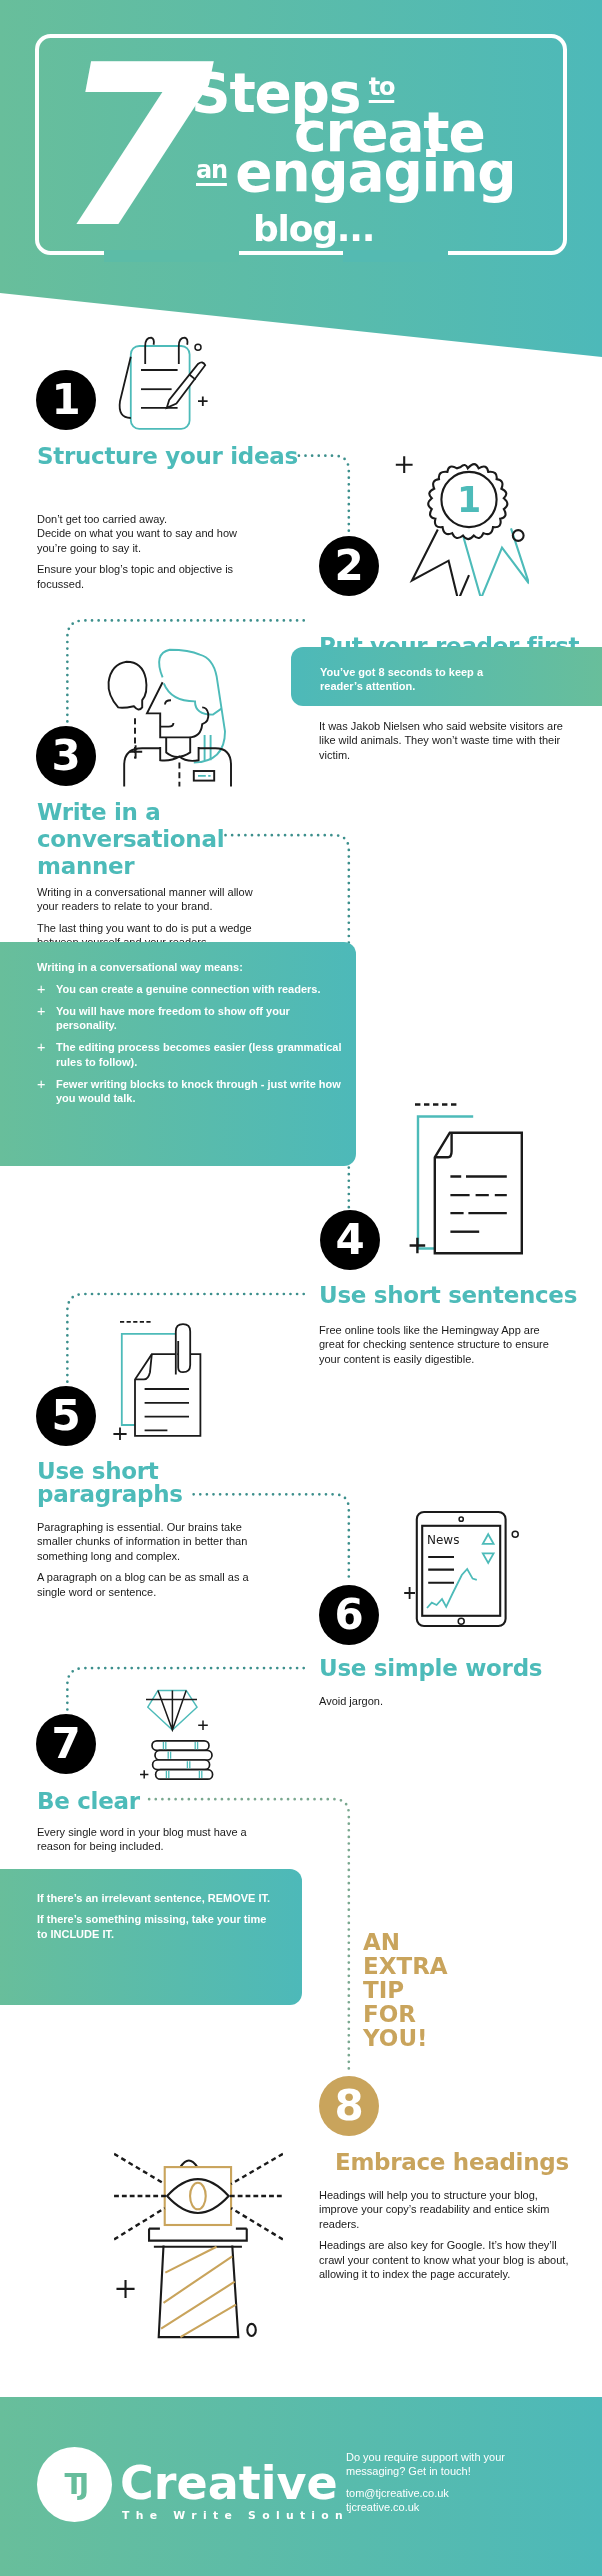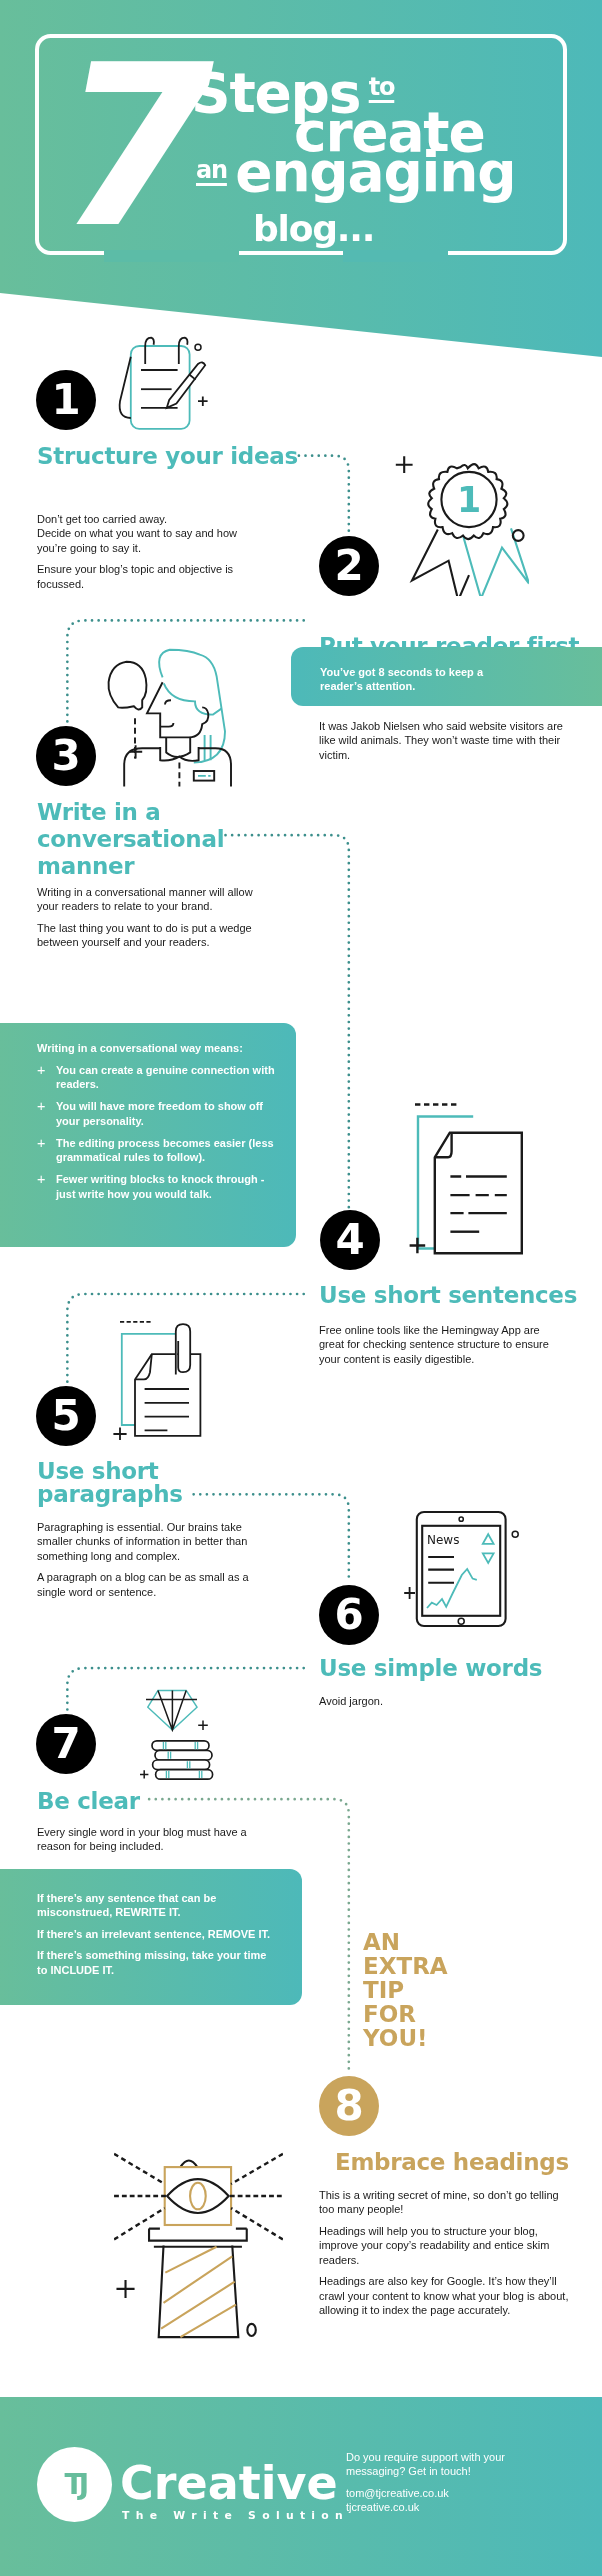--- a/index.html
+++ b/index.html
@@ -133,21 +133,21 @@
   <line x1="124" y1="192" x2="124" y2="232" stroke="#1a1a1a" stroke-width="3.2" stroke-dasharray="10 6"></line>
   <rect x="148" y="206" width="34" height="16" fill="none" stroke="#1a1a1a" stroke-width="3.2"></rect>
   <path d="M155 214 H168 M172 214 H176" stroke="#4dbbb9" stroke-width="3"></path>
 </svg>
 <div class="abs num" style="left:36px;top:726px;">3</div>
 <div class="abs heading" style="left:37px;top:799px;width:181px;line-height:27px;">Write in a conversational manner</div>
 <div class="abs body" style="left:37px;top:885px;width:223px;">
   <p>Writing in a conversational manner will allow your readers to relate to your brand.</p>
   <p>The last thing you want to do is put a wedge between yourself and your readers.</p>
 </div>
-<div class="abs tbox grad-lr" style="left:0;top:1023px;width:296px;height:224px;padding:18px 12px 0 37px;">
+<div class="abs tbox grad-lr" style="left:0;top:942px;width:356px;height:224px;padding:18px 12px 0 37px;">
   <p>Writing in a conversational way means:</p>
   <ul>
     <li><span class="plus">+</span><span>You can create a genuine connection with readers.</span></li>
     <li><span class="plus">+</span><span>You will have more freedom to show off your personality.</span></li>
     <li><span class="plus">+</span><span>The editing process becomes easier (less grammatical rules to follow).</span></li>
     <li><span class="plus">+</span><span>Fewer writing blocks to knock through - just write how you would talk.</span></li>
   </ul>
 </div>
 
 <svg class="abs" style="left:406px;top:1098px;" width="120" height="163" viewBox="0 0 200 270">
@@ -212,21 +212,20 @@
   <rect x="31" y="136" width="95" height="16" rx="8" fill="#fff" stroke="#1a1a1a" stroke-width="2.8"></rect>
   <path d="M44 90 V102 M48 90 V102 M97 90 V102 M101 90 V102 M52 106 V118 M56 106 V118 M84 122 V134 M88 122 V134 M49 138 V150 M53 138 V150 M104 138 V150 M108 138 V150" stroke="#4dbbb9" stroke-width="2.2"></path>
   <path d="M5 144 H19 M12 137 V151" stroke="#1a1a1a" stroke-width="2.5"></path>
 </svg>
 <div class="abs num" style="left:36px;top:1714px;">7</div>
 <div class="abs heading" style="left:37px;top:1789px;white-space:nowrap;">Be clear</div>
 <div class="abs body" style="left:37px;top:1825px;width:229px;">
   <p>Every single word in your blog must have a reason for being included.</p>
 </div>
 <div class="abs tbox grad-lr" style="left:0;top:1869px;width:302px;height:136px;padding:21.7px 24px 0 37px;">
-  <p>If there’s any sentence that can be misconstrued, REWRITE IT.</p>
   <p>If there’s an irrelevant sentence, REMOVE IT.</p>
   <p>If there’s something missing, take your time to INCLUDE IT.</p>
 </div>
 
 <div id="extra-tip" class="abs" style="left:363px;top:1930px;">
   <div>AN</div>
   <div>EXTRA</div>
   <div>TIP</div>
   <div>FOR</div>
   <div>YOU!</div>
@@ -242,21 +241,20 @@
   <path d="M0 8 L84 58 M280 8 L194 58 M0 150 L84 98 M280 150 L194 98" stroke="#1a1a1a" stroke-width="4" stroke-dasharray="8 6"></path>
   <path d="M58 132 V152 H220 V132 M58 132 H76 M202 132 H220" fill="none" stroke="#1a1a1a" stroke-width="3.5"></path>
   <path d="M66 162 H212" stroke="#1a1a1a" stroke-width="3.5"></path>
   <path d="M82 160 L74 312 H206 L196 160" fill="none" stroke="#1a1a1a" stroke-width="3.5"></path>
   <path d="M85 205 L170 162 M82 255 L196 178 M78 298 L200 220 M110 312 L202 258" stroke="#c9a45c" stroke-width="3.5"></path>
   <path d="M4 232 H34 M19 217 V247" stroke="#1a1a1a" stroke-width="3.5"></path>
   <ellipse cx="228" cy="300" rx="7" ry="10" fill="none" stroke="#1a1a1a" stroke-width="3.5"></ellipse>
 </svg>
 <div class="abs heading gold" style="left:319px;top:2150px;white-space:nowrap;margin-left:16px;">Embrace headings</div>
 <div class="abs body" style="left:319px;top:2188px;width:253px;">
-  <p>This is a writing secret of mine, so don’t go telling too many people!</p>
   <p>Headings will help you to structure your blog, improve your copy’s readability and entice skim readers.</p>
   <p>Headings are also key for Google. It’s how they’ll crawl your content to know what your blog is about, allowing it to index the page accurately.</p>
 </div>
 
 <div id="footer" class="abs grad-lr"></div>
 <div id="logo-circle" class="abs">TJ</div>
 <div id="logo-word" class="abs">Creative</div>
 <div id="logo-tag" class="abs">The Write Solution</div>
 <div class="abs footer-text" style="left:346px;top:2450px;width:217px;">
   <p>Do you require support with your messaging? Get in touch!</p>

